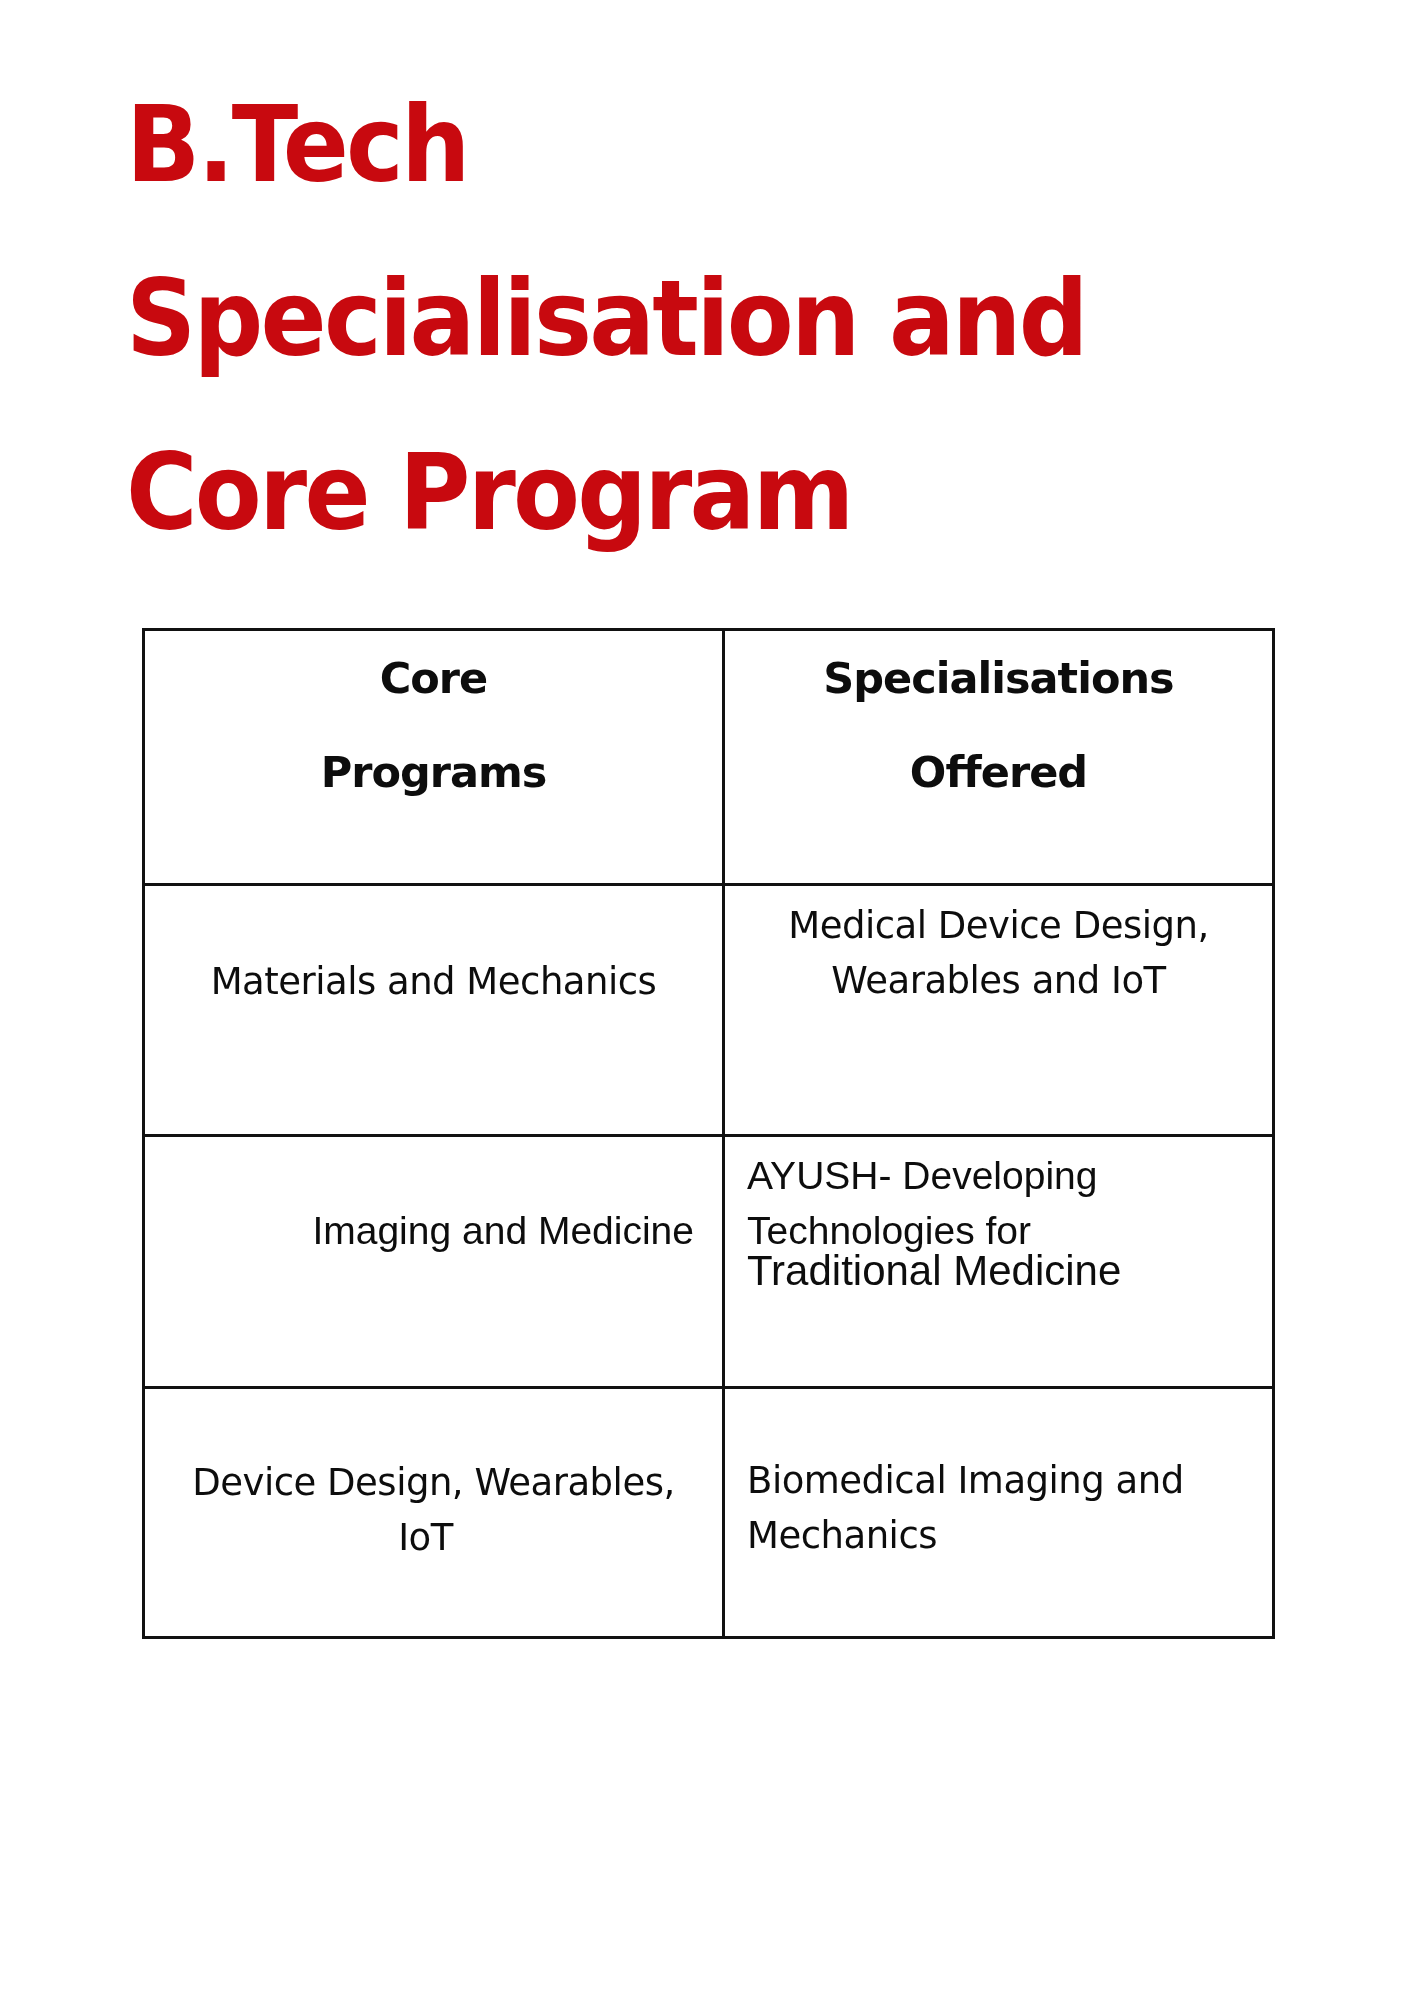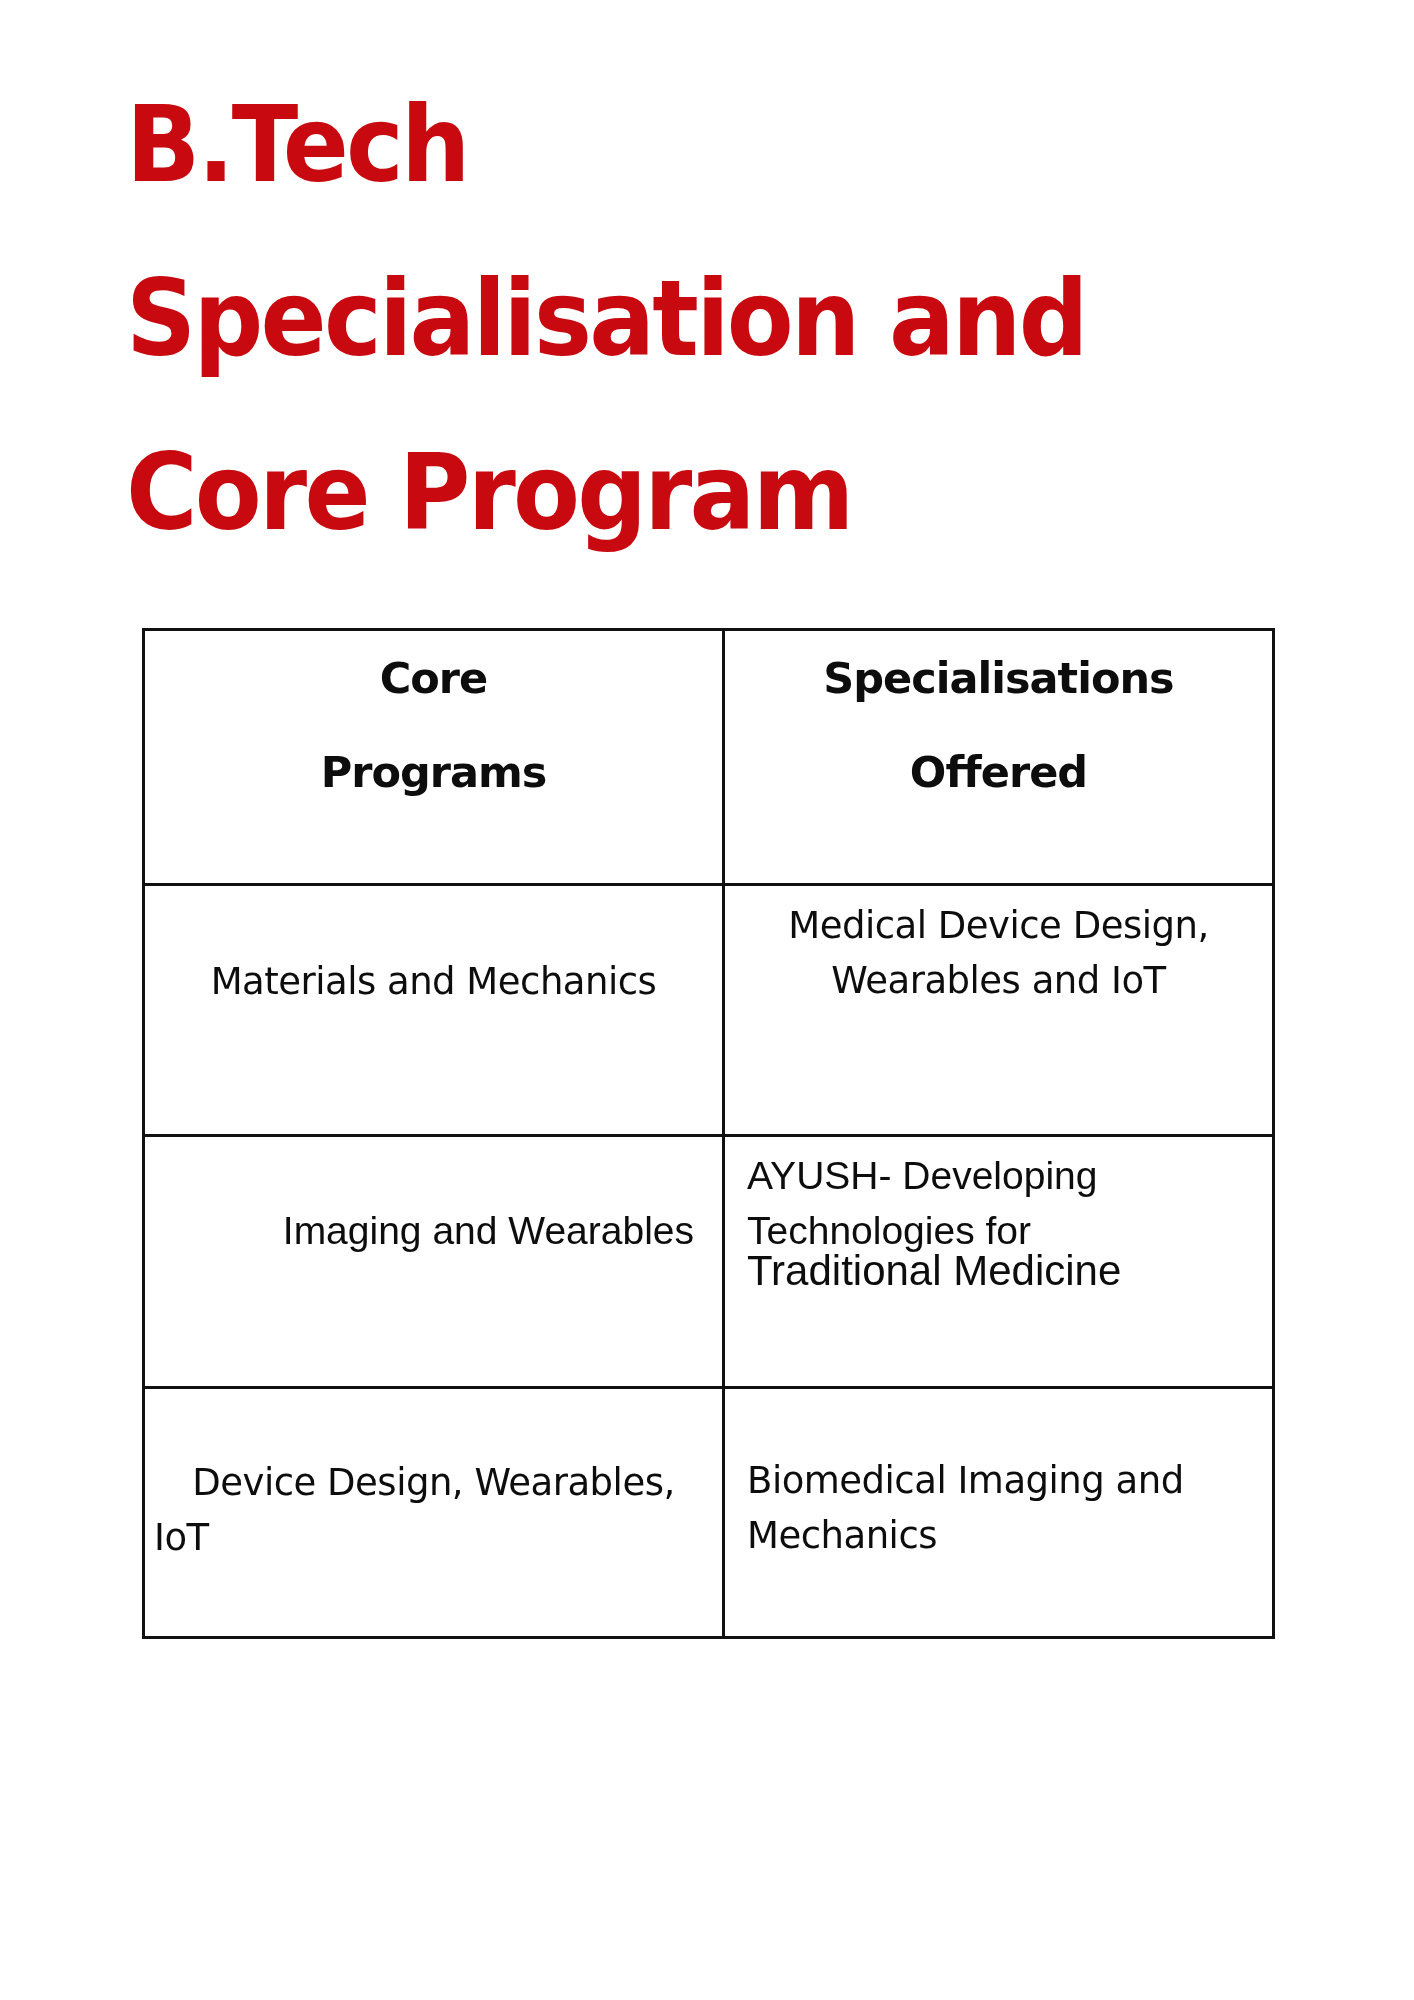--- a/index.html
+++ b/index.html
@@ -119,36 +119,36 @@
       <td class="cell">
         <div class="cellbox">
           <span class="txt narrow" style="left:0; right:0; text-align:center; top:12px;">Medical Device Design,</span>
           <span class="txt narrow" style="left:0; right:0; text-align:center; top:67px;">Wearables and IoT</span>
         </div>
       </td>
     </tr>
     <tr class="r2">
       <td class="cell">
         <div class="cellbox">
-          <span class="txt" style="right:28px; top:66px; font-family:'Liberation Sans', sans-serif; font-size:39px;">Imaging and Wearables</span>
+          <span class="txt" style="right:28px; top:66px; font-family:'Liberation Sans', sans-serif; font-size:39px;">Imaging and Medicine</span>
         </div>
       </td>
       <td class="cell">
         <div class="cellbox">
           <span class="txt" style="left:22px; top:11px; font-family:'Liberation Sans', sans-serif; font-size:39px;">AYUSH- Developing</span>
           <span class="txt" style="left:22px; top:66px; font-family:'Liberation Sans', sans-serif; font-size:39px;">Technologies for</span>
           <span class="txt" style="left:22px; top:106px; font-family:'Liberation Sans', sans-serif; font-size:42px;">Traditional Medicine</span>
         </div>
       </td>
     </tr>
     <tr class="r3">
       <td class="cell">
         <div class="cellbox">
           <span class="txt narrow" style="left:0; right:0; text-align:center; top:66px;">Device Design, Wearables,</span>
-          <span class="txt narrow" style="left:0; right:16px; text-align:left; top:121px;padding-left:9px;">IoT</span>
+          <span class="txt narrow" style="left:0; right:16px; text-align:center; top:121px;">IoT</span>
         </div>
       </td>
       <td class="cell">
         <div class="cellbox">
           <span class="txt narrow" style="left:22px; top:64px;">Biomedical Imaging and</span>
           <span class="txt narrow" style="left:22px; top:119px;">Mechanics</span>
         </div>
       </td>
     </tr>
   </tbody>

